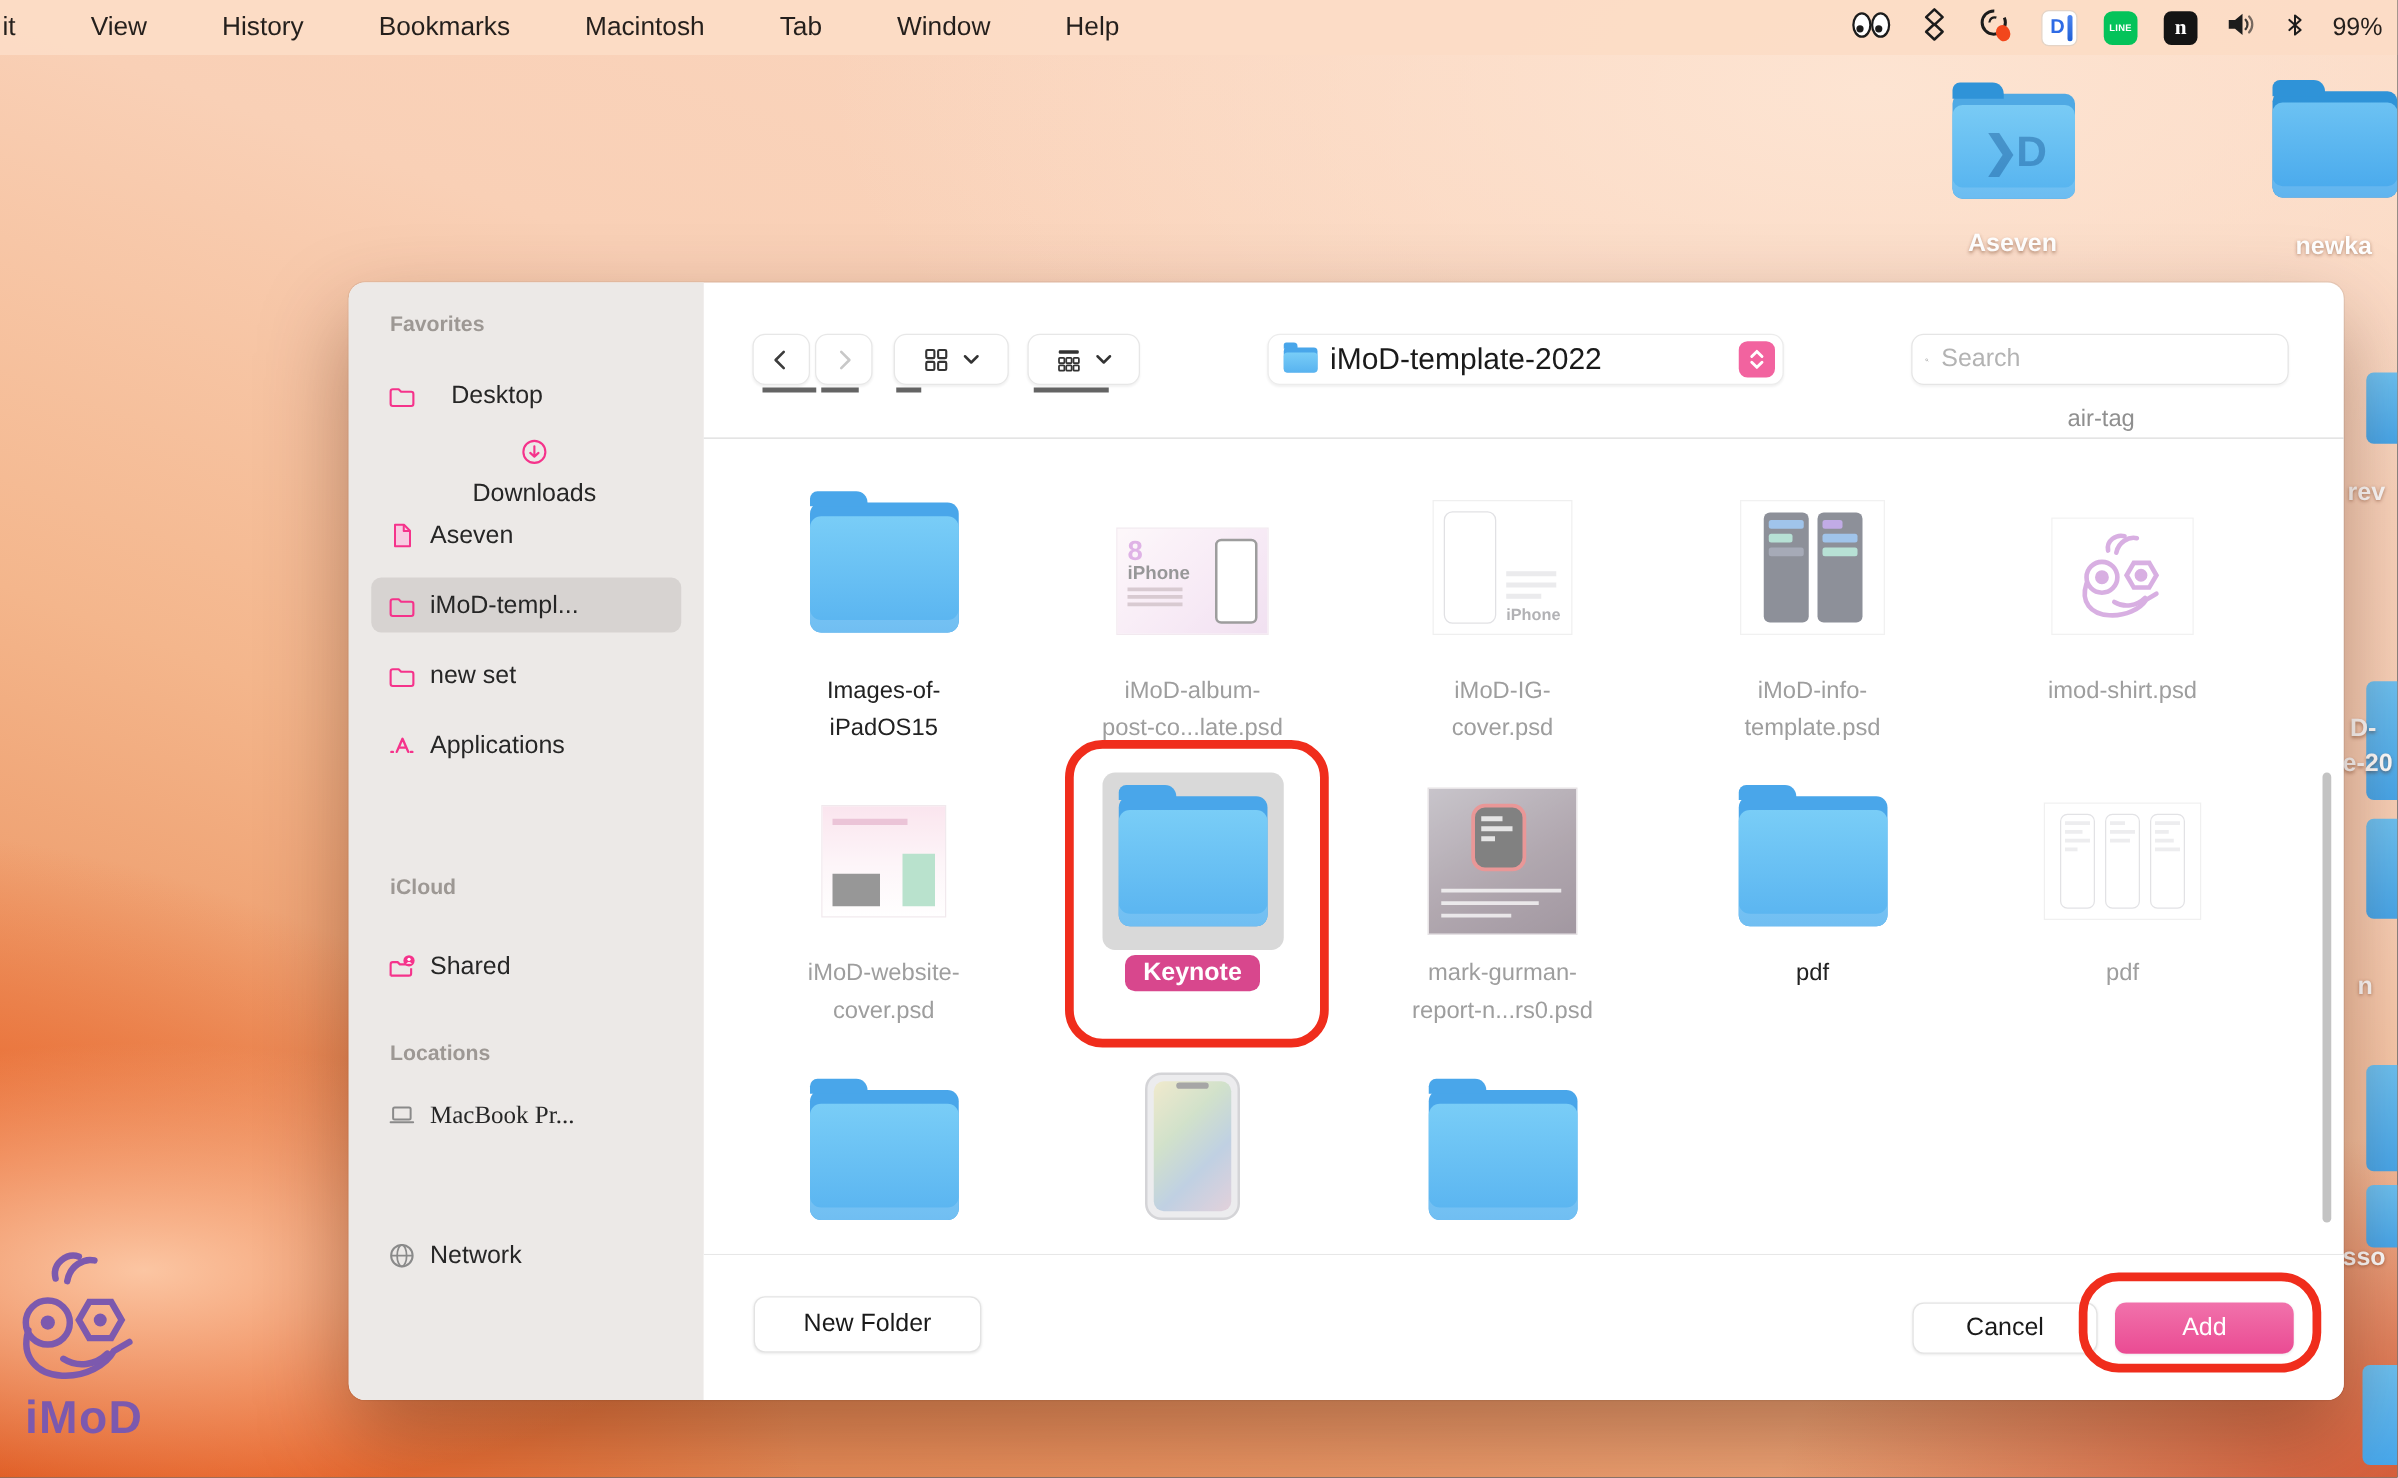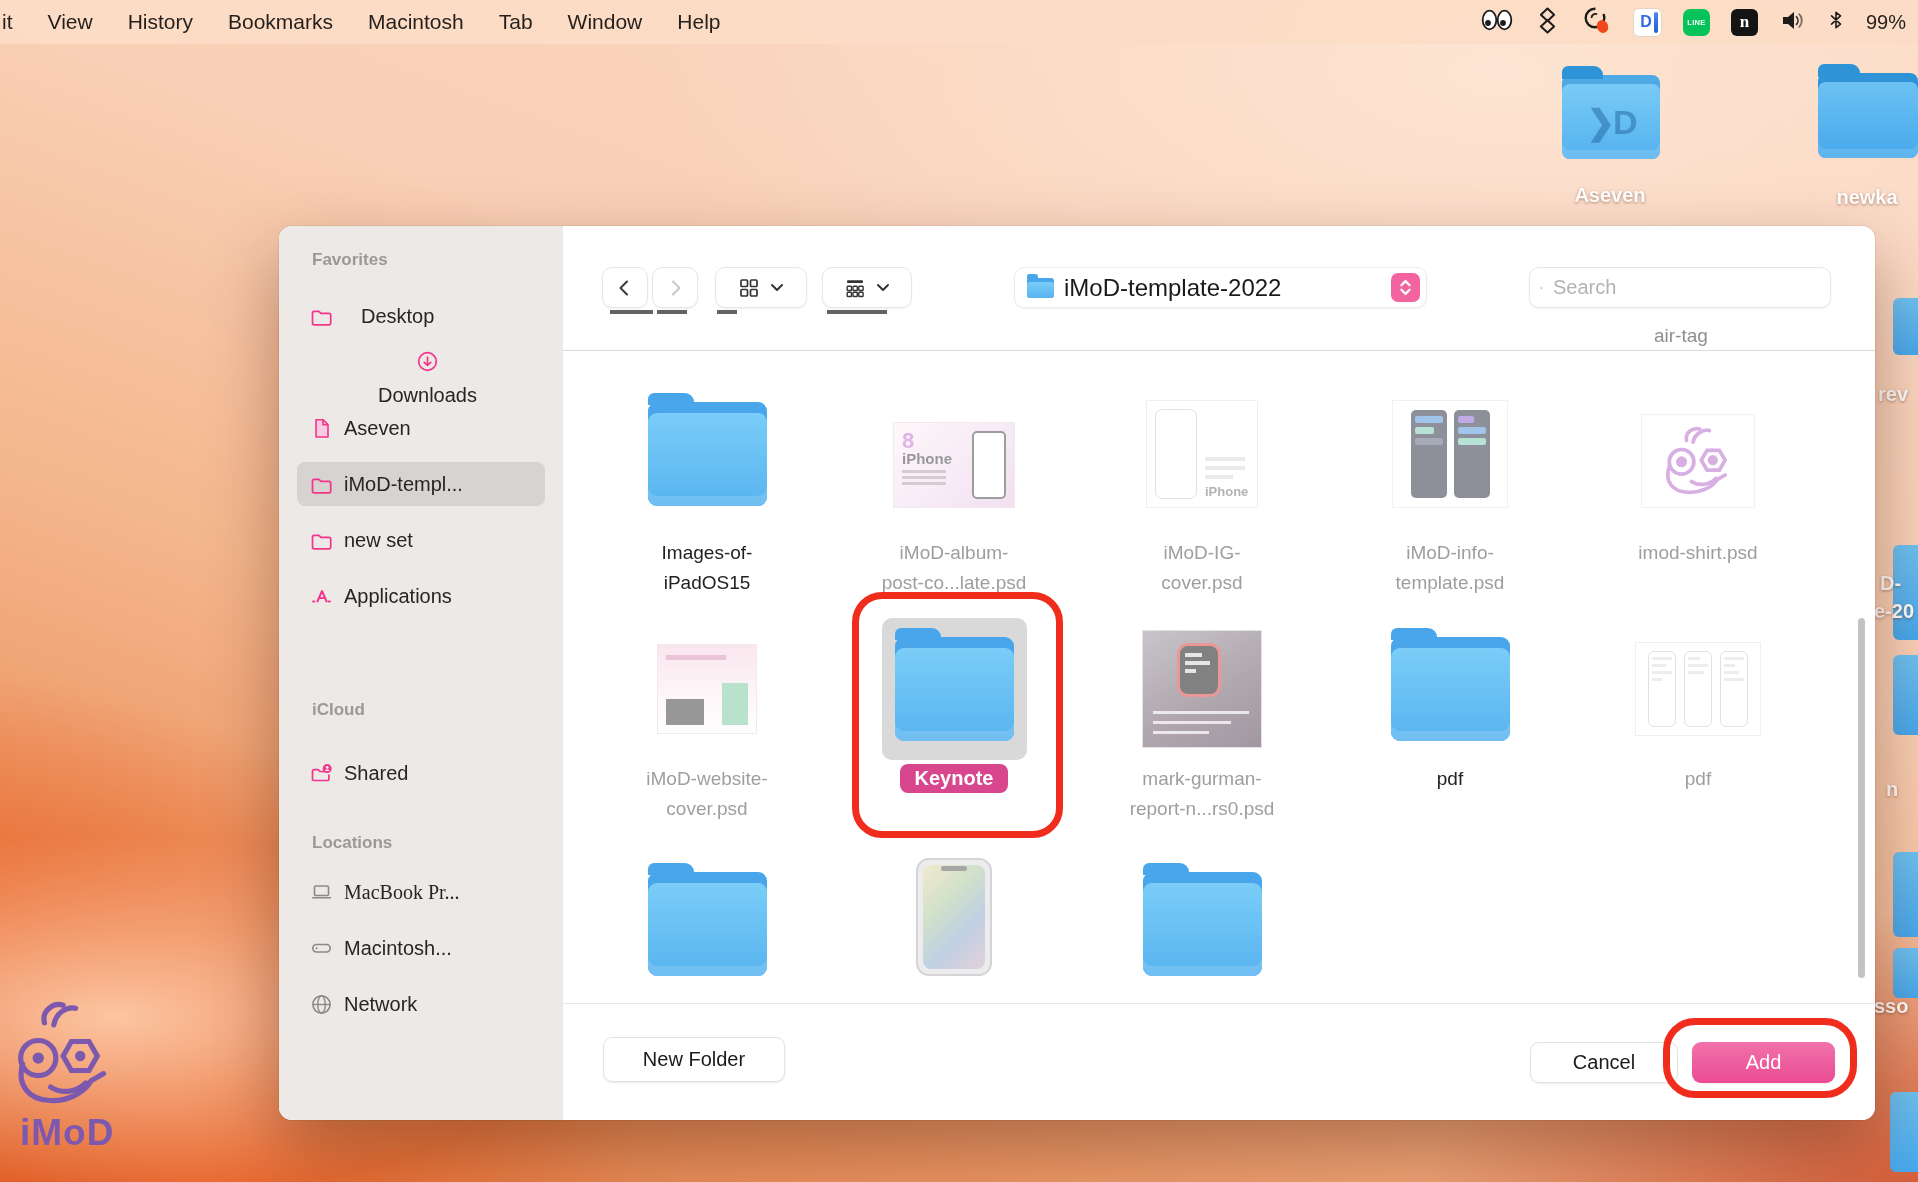--- a/index.html
+++ b/index.html
@@ -9,21 +9,21 @@
       radial-gradient(62% 46% at 78% 6%, #fde4d2 0%, rgba(253,228,210,0) 70%),
       radial-gradient(34% 22% at 6% 86%, rgba(255,214,183,.85) 0%, rgba(255,214,183,0) 70%),
       radial-gradient(58% 62% at -10% 102%, #d84e15 0%, #e9692f 42%, rgba(233,105,47,0) 75%),
       radial-gradient(42% 38% at 104% 104%, #cf4a28 0%, rgba(207,74,40,0) 72%),
       linear-gradient(200deg, #fbd9c4 0%, #f9d0b6 38%, #f4b68c 62%, #ec9562 82%, #e47c42 100%);
   }
   .abs{position:absolute;}
   
   #menubar{position:absolute;left:0;top:0;width:1918px;height:44px;
     background:rgba(252,220,198,.94);display:flex;align-items:center;color:#241f1c;}
-  .mitems{display:flex;gap:35px;padding-left:2px;font-size:21px;align-items:center;}
+  .mitems{display:flex;gap:60px;padding-left:2px;font-size:21px;align-items:center;}
   .mitems span{white-space:nowrap;}
   .mstatus{position:absolute;right:12px;top:0;height:44px;display:flex;align-items:center;gap:21px;}
   .tile{width:27px;height:27px;border-radius:6px;display:flex;align-items:center;justify-content:center;position:relative;}
   .tile-d{background:#fff;border:1px solid #e4d4c6;}
   .tile-d i{font-style:normal;font-weight:800;font-size:16px;color:#2e6be5;margin-right:3px;}
   .tile-d::after{content:"";position:absolute;right:3px;top:3px;bottom:3px;width:4px;border-radius:2px;background:linear-gradient(#4b84ef,#1f5fd6);}
   .tile-line{background:#04c35a;border-radius:7px;}
   .tile-line i{font-style:normal;font-weight:700;font-size:7.5px;color:#fff;letter-spacing:.3px;}
   .tile-n{background:#141414;}
   .tile-n i{font-style:normal;font-family:"Liberation Serif",serif;font-weight:700;font-size:17px;color:#fff;}
@@ -275,27 +275,20 @@
       </div>
 
       <div class="shead" style="top:607px;">Locations</div>
       <div class="sitem" style="top:644px;font-family:Liberation Serif, serif;">
         <svg width="23" height="23" viewBox="0 0 23 23">
             <rect x="4.5" y="5" width="14" height="9.5" rx="1.2" fill="none" stroke="#8a8a8a" stroke-width="1.6"></rect>
             <path d="M2.5 16.8h18" stroke="#8a8a8a" stroke-width="1.6" stroke-linecap="round"></path>
           </svg>
         <span>MacBook Pr...</span>
       </div>
-      <div class="sitem" style="top:700px;">
-        <svg width="23" height="23" viewBox="0 0 23 23">
-            <rect x="2.8" y="7.5" width="17.4" height="7.5" rx="3.7" fill="none" stroke="#8a8a8a" stroke-width="1.6"></rect>
-            <circle cx="6.5" cy="11.2" r="1" fill="#8a8a8a"></circle>
-          </svg>
-        <span>Macintosh...</span>
-      </div>
       <div class="sitem" style="top:756px;">
         <svg width="23" height="23" viewBox="0 0 23 23">
             <circle cx="11.5" cy="11.5" r="8.6" fill="none" stroke="#8a8a8a" stroke-width="1.6"></circle>
             <ellipse cx="11.5" cy="11.5" rx="3.8" ry="8.6" fill="none" stroke="#8a8a8a" stroke-width="1.4"></ellipse>
             <path d="M2.9 11.5h17.2" stroke="#8a8a8a" stroke-width="1.4"></path>
           </svg>
         <span>Network</span>
       </div>
     </div>
 

